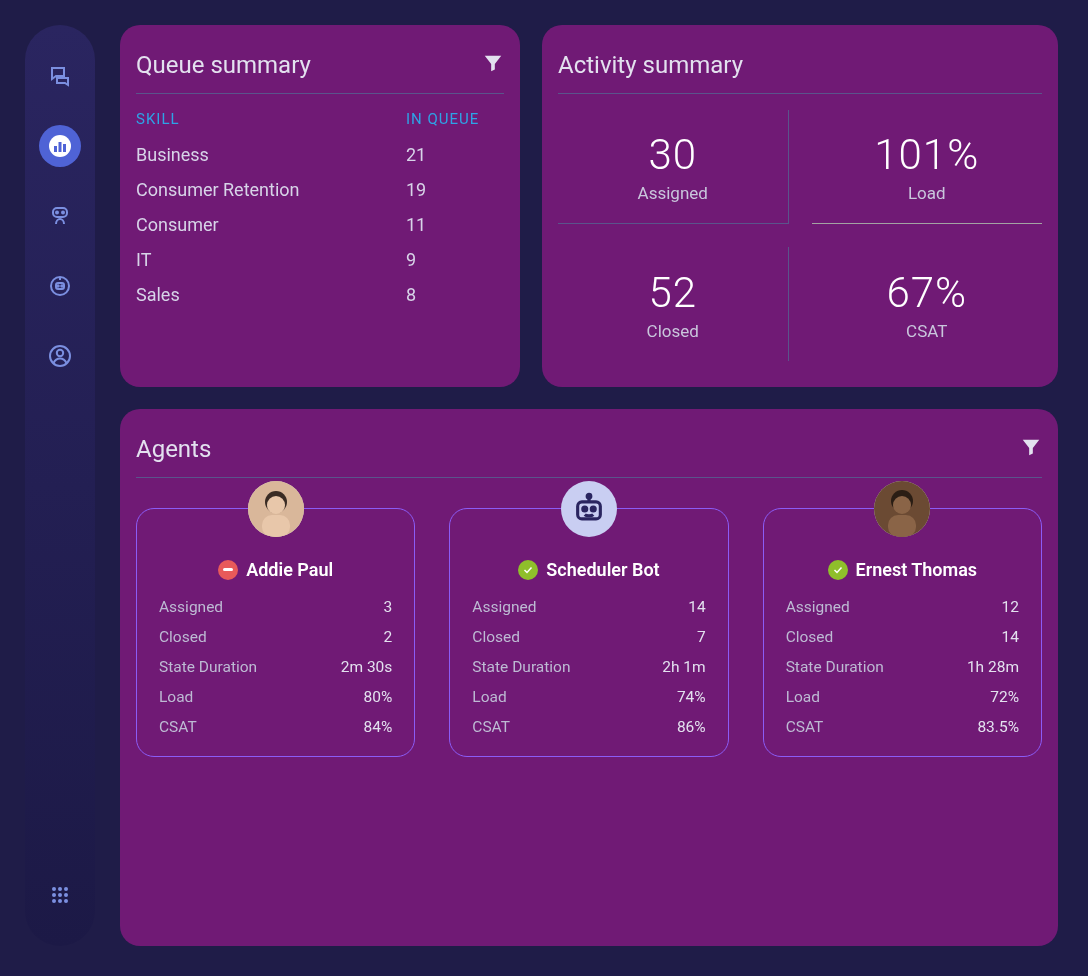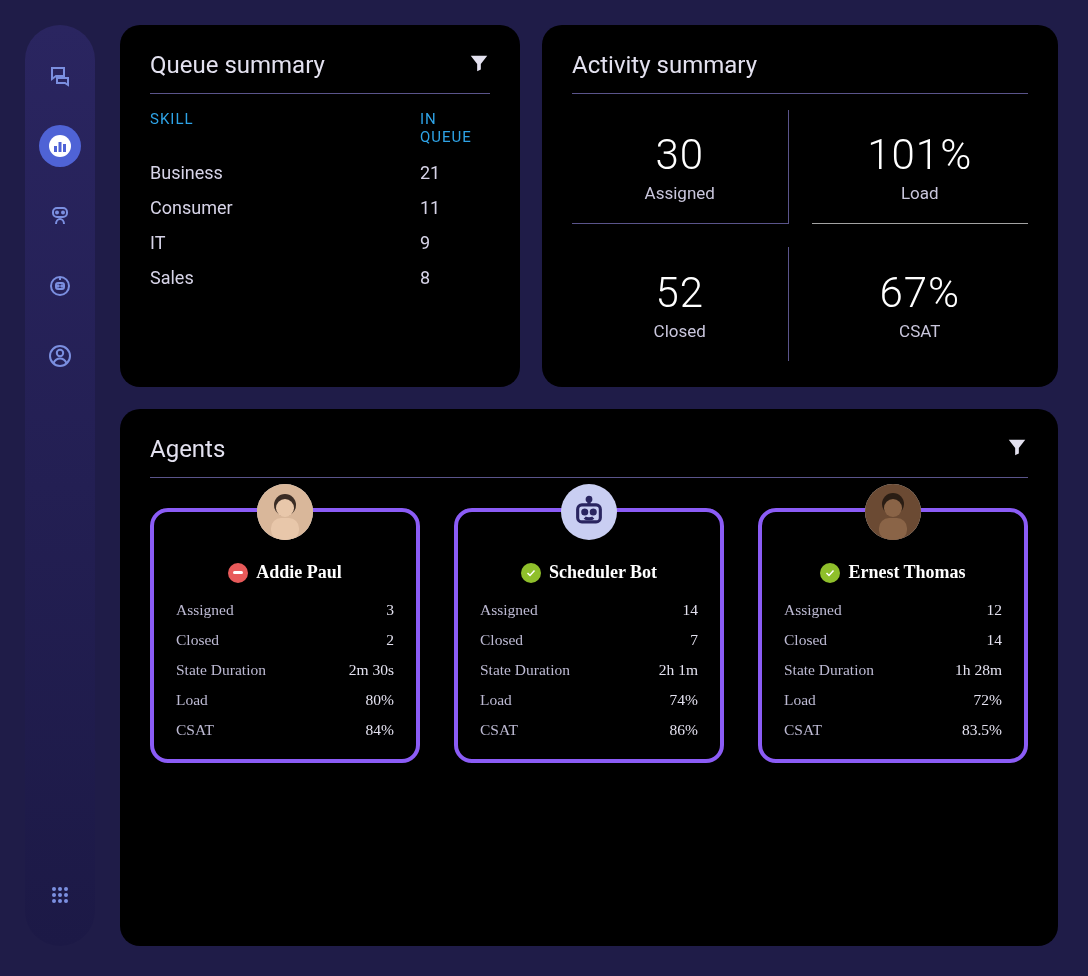--- a/index.html
+++ b/index.html
@@ -45,23 +45,23 @@
   .nav-item.apps svg { fill:currentColor; stroke:none; }
   
   .main {
     flex:1;
     display:flex;
     flex-direction:column;
     gap:22px;
   }
   .row { display:flex; gap:22px; }
   .card {
-    background:#000000;
+    background:#701a75;
     border-radius:20px;
-    padding:26px 30px;
+    padding:26px 16px;
   }
   .card-header {
     display:flex;
     align-items:center;
     justify-content:space-between;
     padding-bottom:14px;
     border-bottom:1px solid #5a548b;
     margin-bottom:16px;
   }
   .card-title {
@@ -120,25 +120,24 @@
   .metric-label {
     font-size:17px;
     color:#c9c6dc;
     margin-top:4px;
   }
   
   .agents-card { flex:1; }
   .agents-list { display:flex; gap:34px; margin-top:30px; }
   .agent {
     flex:1;
-    border:4px solid #8b5cf6;
+    border:1px solid #8b5cf6;
     border-radius:18px;
     padding:50px 22px 20px;
     position:relative;
-    font-family:Liberation Serif, serif;
   }
   .avatar {
     width:56px; height:56px;
     border-radius:50%;
     position:absolute;
     top:-28px; left:50%;
     transform:translateX(-50%);
     background:#ccc;
     overflow:hidden;
     display:flex; align-items:center; justify-content:center;
@@ -244,20 +243,24 @@
         </div>
         <div class="queue-head">
           <div class="col-skill">SKILL</div>
           <div>IN QUEUE</div>
         </div>
         <div class="queue-row">
           <div class="col-skill">Business</div>
           <div>21</div>
         </div>
         <div class="queue-row">
+          <div class="col-skill">Consumer Retention</div>
+          <div>19</div>
+        </div>
+        <div class="queue-row">
           <div class="col-skill">Consumer</div>
           <div>11</div>
         </div>
         <div class="queue-row">
           <div class="col-skill">IT</div>
           <div>9</div>
         </div>
         <div class="queue-row" style="margin-bottom:0">
           <div class="col-skill">Sales</div>
           <div>8</div>

